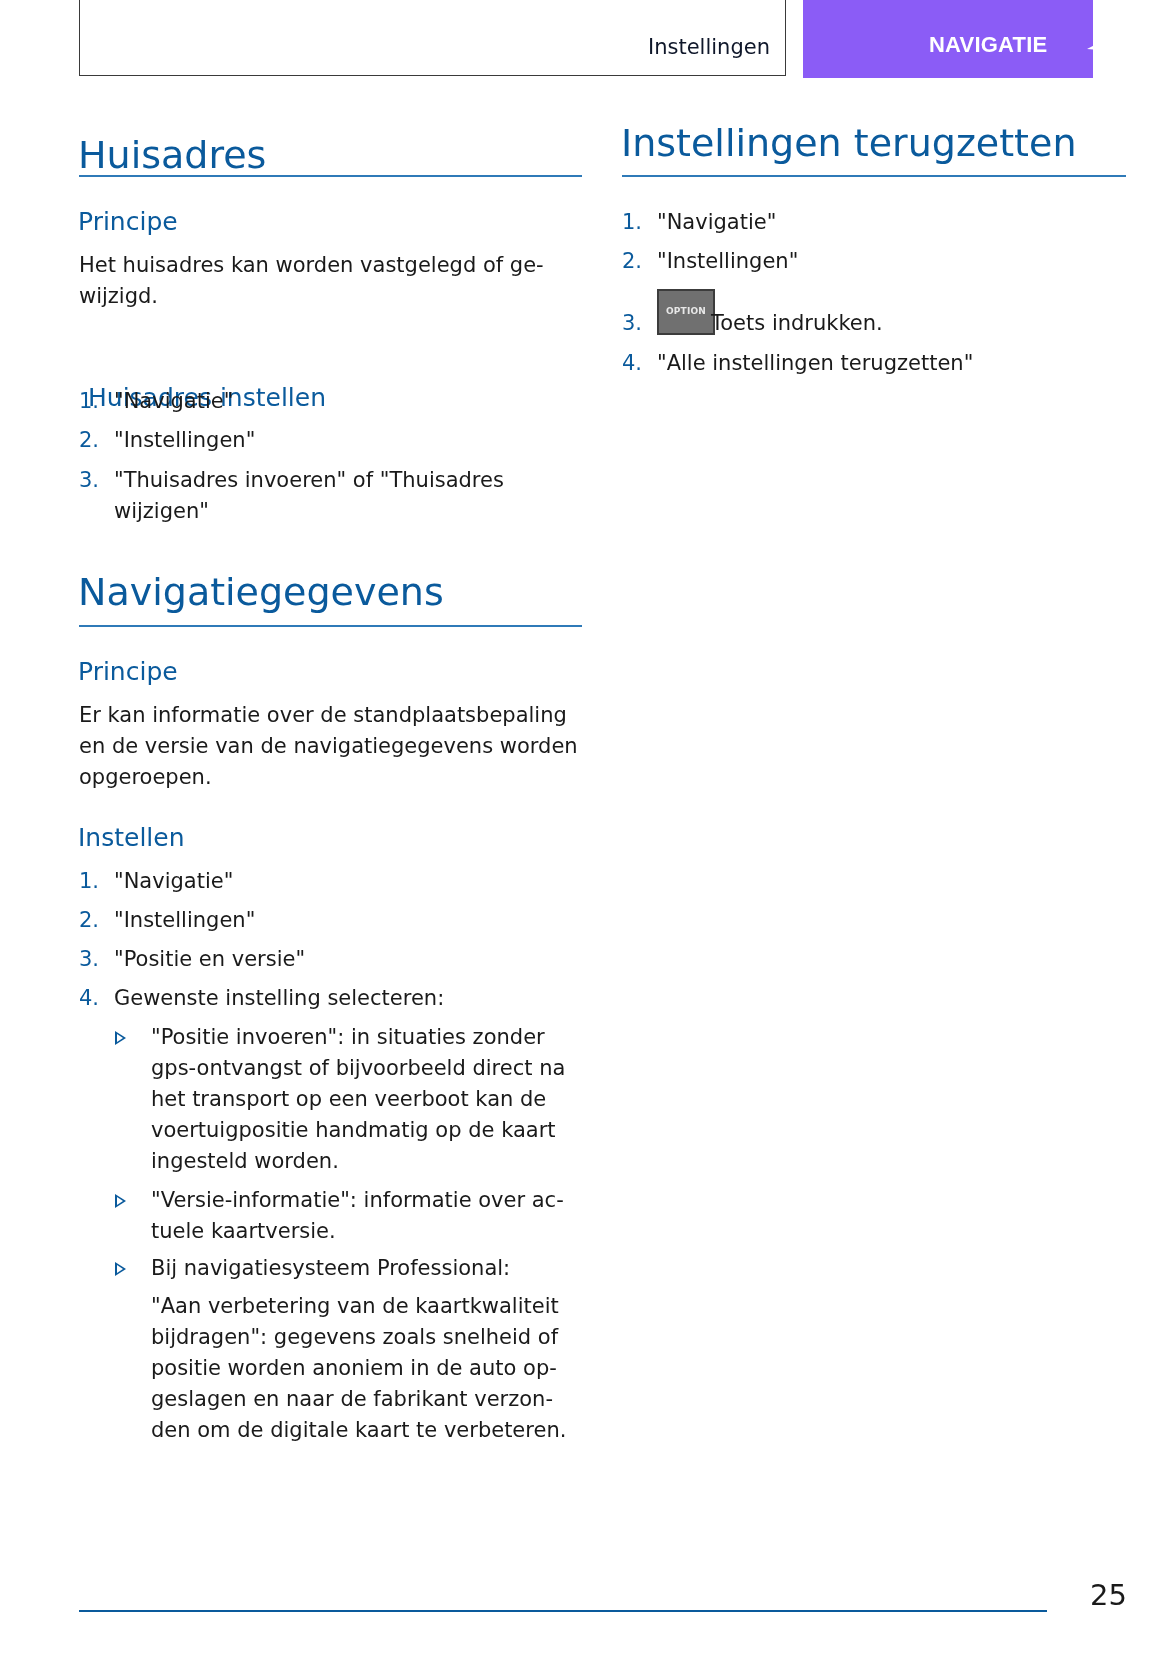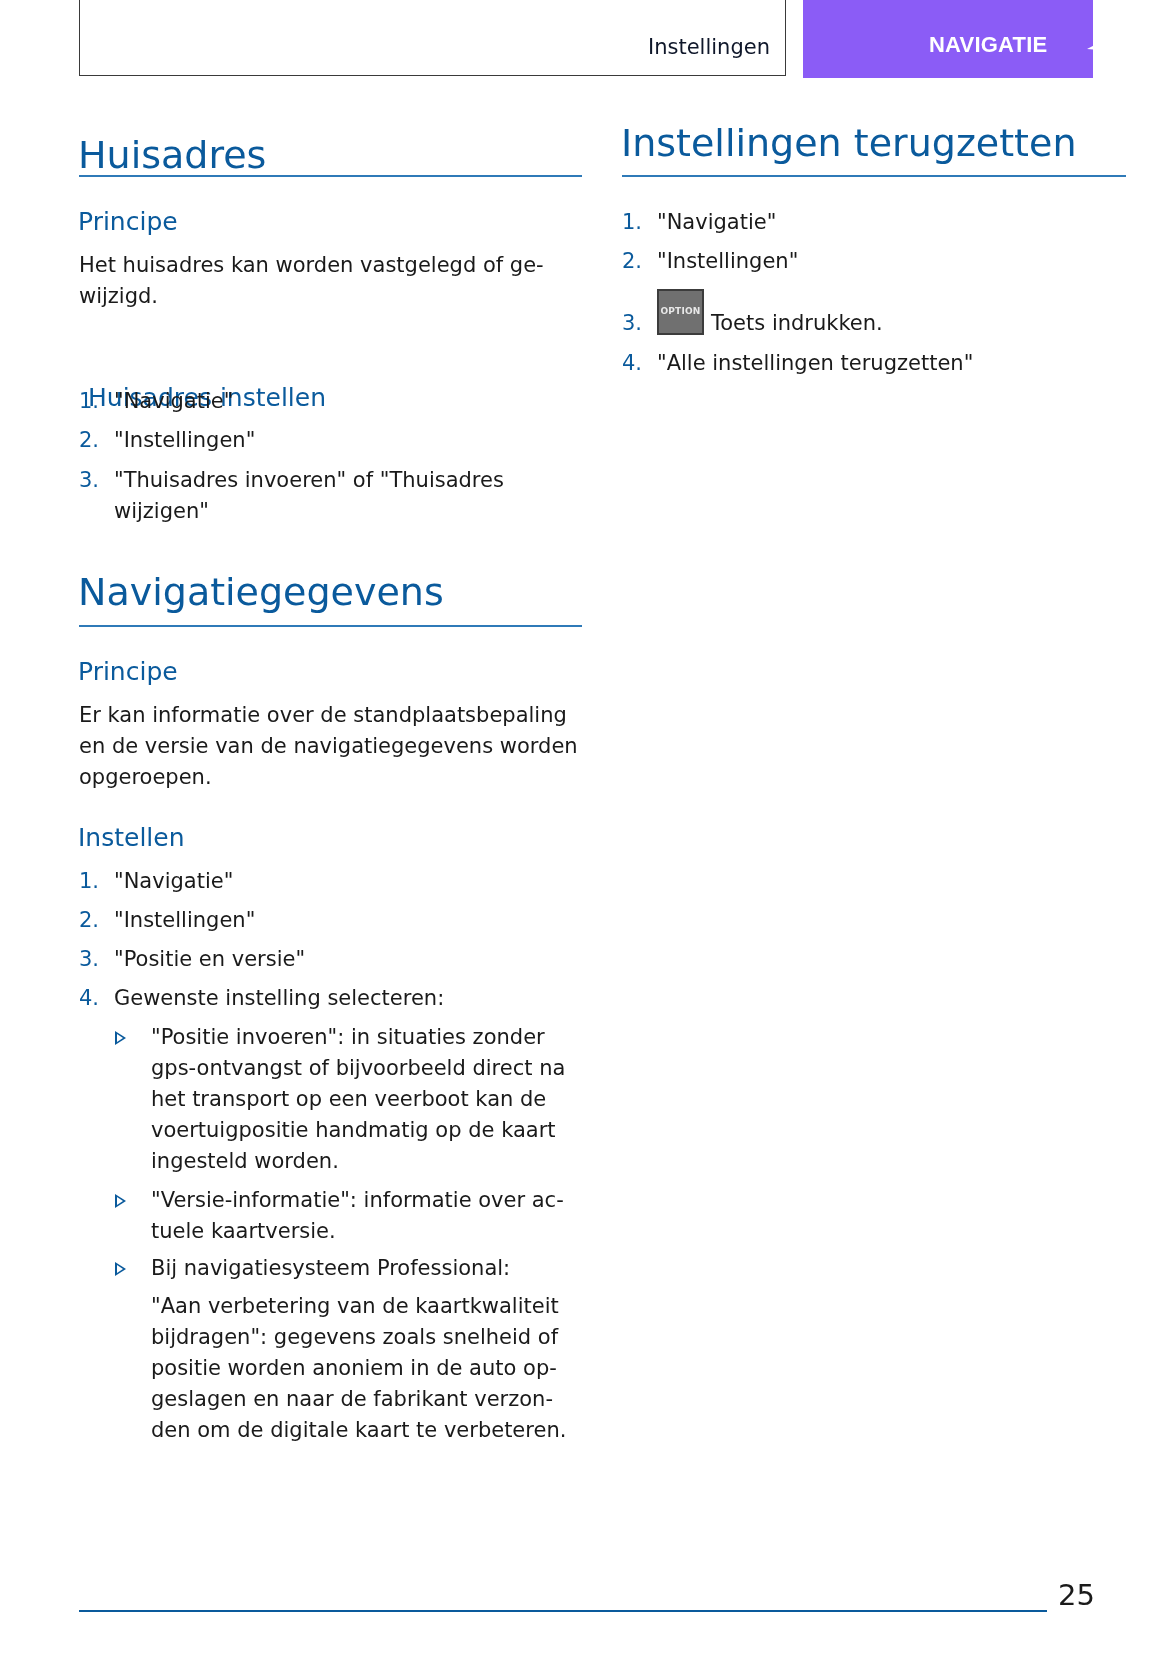--- a/index.html
+++ b/index.html
@@ -14,23 +14,23 @@
   .h1 { font-size: 38px; color: #0a5a9c; font-weight: normal; line-height: 1; white-space: nowrap; }
   .rule { height: 2px; background: #2f7ab8; }
   .h2 { font-size: 25px; color: #0a5a9c; line-height: 1; white-space: nowrap; }
   .p { font-size: 21px; line-height: 31px; color: #1a1a1a; }
   .li { font-size: 21px; line-height: 31px; color: #1a1a1a; }
   .num { position: absolute; left: 0; color: #0a5a9c; }
   .li-text { position: absolute; left: 35px; white-space: nowrap; }
   .bullet { position: absolute; left: 0; top: 9px; width: 0; height: 0; border-top: 7px solid transparent; border-bottom: 7px solid transparent; border-left: 11px solid #0a5a9c; }
   .bullet::after { content: ""; position: absolute; left: -9px; top: -4px; border-top: 4px solid transparent; border-bottom: 4px solid transparent; border-left: 6px solid #ffffff; }
   .b-text { position: absolute; left: 36px; width: 420px; }
-  .option-btn { width: 47px; height: 46px; background: #707070; border: 2px solid #3c3c3c; box-sizing: border-box; color: #e8e8e8; font-family: "DejaVu Sans", sans-serif; font-size: 9px; font-weight: bold; text-align: center; line-height: 40px; letter-spacing: 0.2px; }
+  .option-btn { width: 58px; height: 46px; background: #707070; border: 2px solid #3c3c3c; box-sizing: border-box; color: #e8e8e8; font-family: "DejaVu Sans", sans-serif; font-size: 9px; font-weight: bold; text-align: center; line-height: 40px; letter-spacing: 0.2px; }
   .footer-rule { left: 79px; top: 1610px; width: 968px; height: 2px; background: #0a5a9c; }
-  .page-num { left: 1058px; top: 1578px; font-size: 29px; color: #1a1a1a; }
+  .page-num { left: 1090px; top: 1578px; font-size: 29px; color: #1a1a1a; }
 </style>
 </head>
 <body>
 
 <div class="abs header-box">
   <span class="abs header-section">Instellingen</span>
 </div>
 <div class="abs nav-tab">
   <span class="nav-tab-label">NAVIGATIE</span>
   <svg class="nav-icon" viewBox="0 0 34 34">

